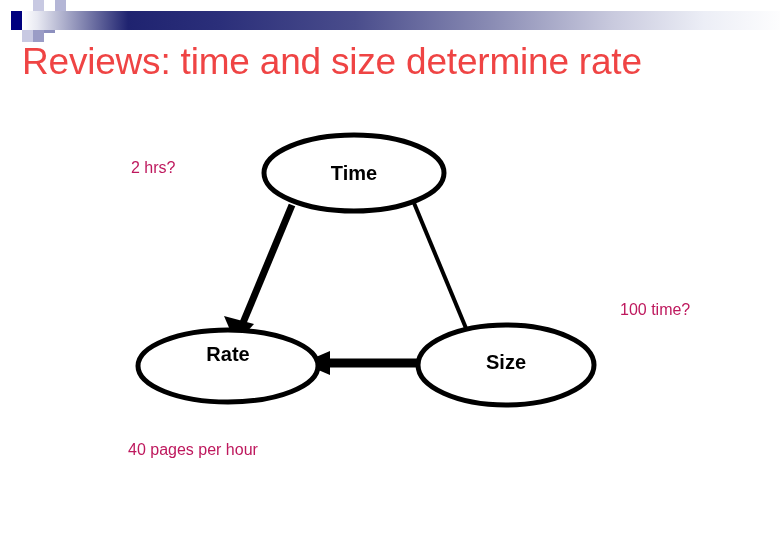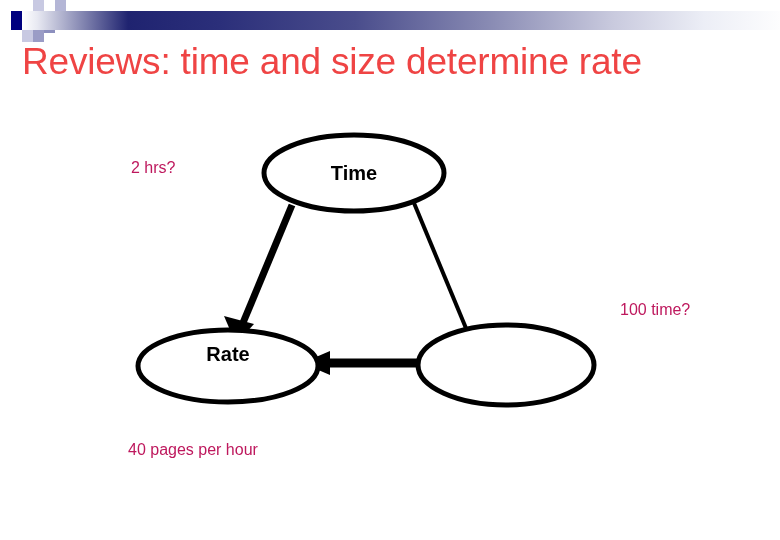--- a/index.html
+++ b/index.html
@@ -156,20 +156,21 @@
 
       <ellipse cx="506" cy="365" rx="88" ry="40" fill="#ffffff" stroke="#000000" stroke-width="5"></ellipse>
     </svg>
 
     <div class="node-label" id="node-label-time">Time</div>
 
     <div class="node-label" id="node-label-checking-rate">
       <div>Rate</div>
     </div>
 
+    <div class="node-label" id="node-label-size">Size</div>
 
     <div class="annotation" id="annotation-time-value">2 hrs?</div>
 
     <div class="annotation" id="annotation-size-value">100 time?</div>
 
     <div class="annotation" id="annotation-rate-value">40 pages per hour</div>
   </div>
 
 </div>
 

